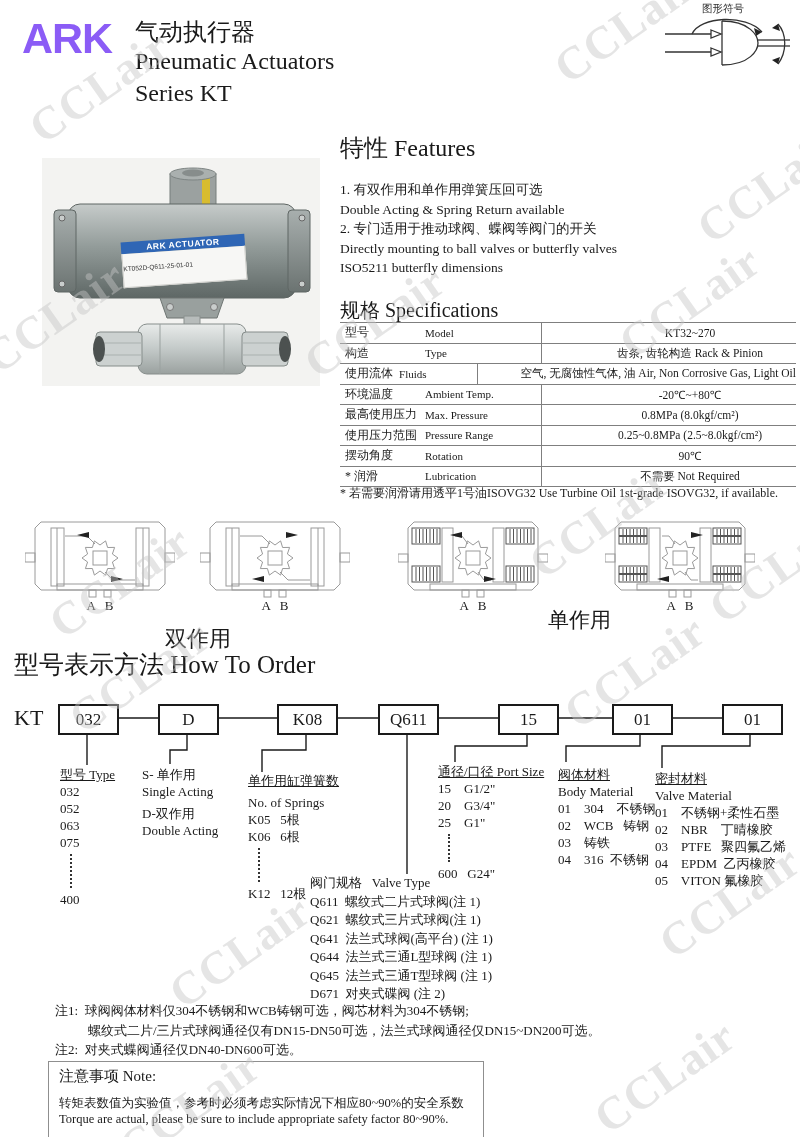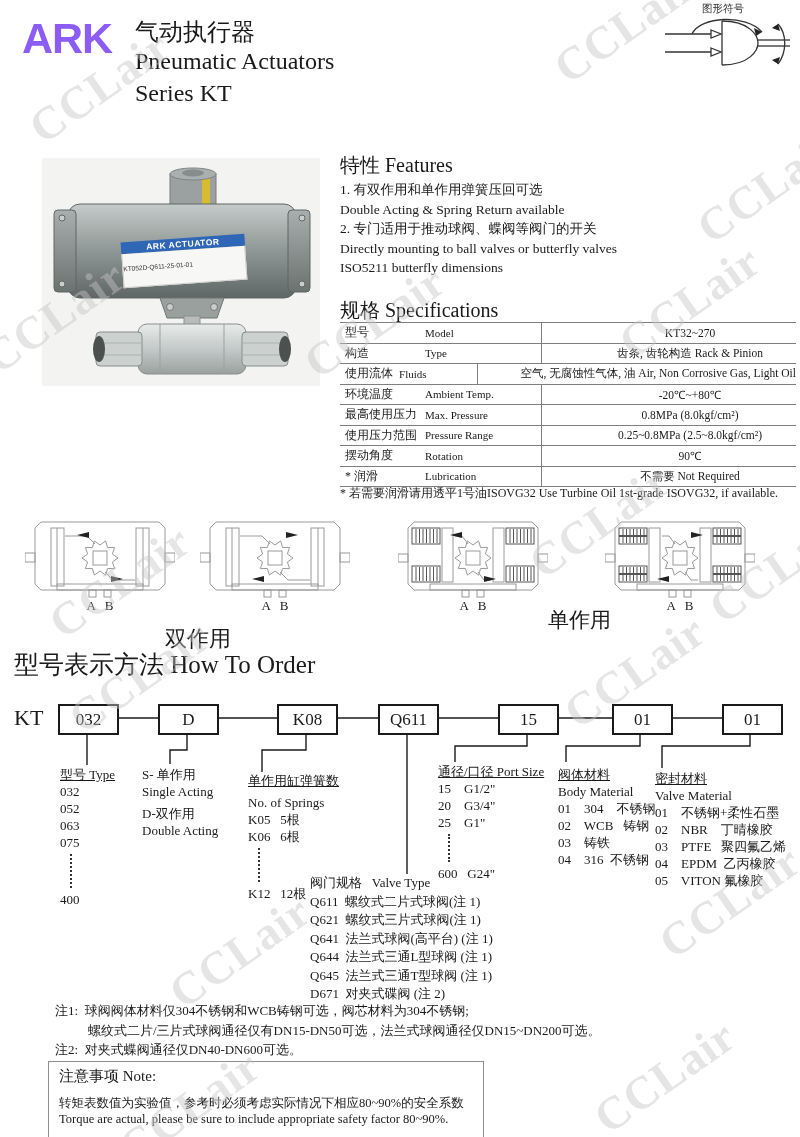--- a/index.html
+++ b/index.html
@@ -26,21 +26,21 @@
   .photo-wrap{left:42px;top:158px;width:278px;height:228px;z-index:1;}
   .photo-brand{left:0;top:0;width:124px;text-align:center;font-family:"Liberation Sans",sans-serif;
         font-weight:bold;font-size:8.5px;color:#ffffff;letter-spacing:.5px;}
   .photo-model{left:0;top:0;width:124px;text-align:center;font-family:"Liberation Sans",sans-serif;
         font-size:6.5px;color:#333;}
   .lbl-band{position:absolute;left:80px;top:80px;width:124px;transform:rotate(-4deg);z-index:2;}
   .lbl-band .band{background:#2f66b5;height:12px;display:flex;align-items:center;justify-content:center;}
   .lbl-band .body{background:#f7f7f5;border:1px solid #cfcfcb;border-top:none;height:30px;padding-top:3px;}
 
   
-  .feat-h{left:340px;top:152px;font-size:20px;z-index:2;}
+  .feat-h{left:340px;top:132px;font-size:24px;z-index:2;}
   .feat-lines{left:340px;top:180px;font-size:13.5px;line-height:19.5px;z-index:2;}
 
   
   .spec-h{left:340px;top:297px;font-size:20px;z-index:2;}
   .spec-table{left:340px;top:322px;width:456px;border-top:1px solid #7f7f7f;z-index:2;}
   .srow{display:flex;height:19.5px;border-bottom:1px solid #7f7f7f;align-items:stretch;}
   .srow .c1{width:80px;padding-left:5px;font-size:12px;display:flex;align-items:center;}
   .srow .c2{width:116px;font-size:11px;display:flex;align-items:center;}
   .srow .c3{flex:1;border-left:1px solid #7f7f7f;font-size:11.5px;display:flex;
             align-items:center;justify-content:center;white-space:nowrap;padding-left:42px;}

